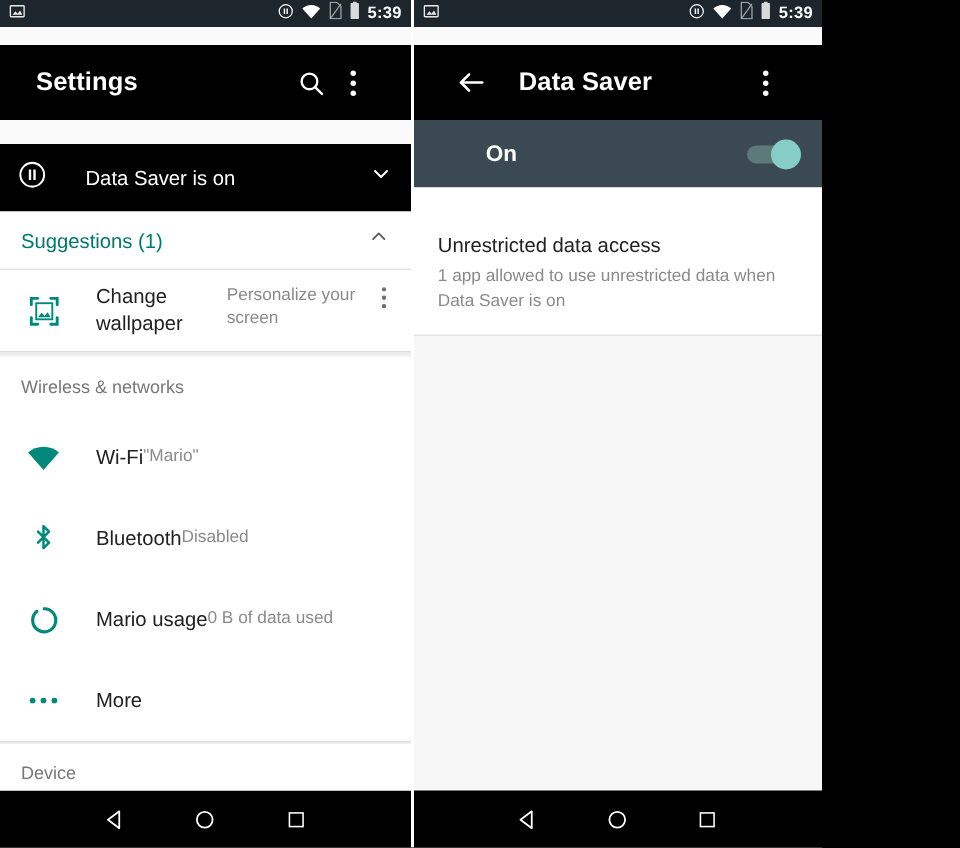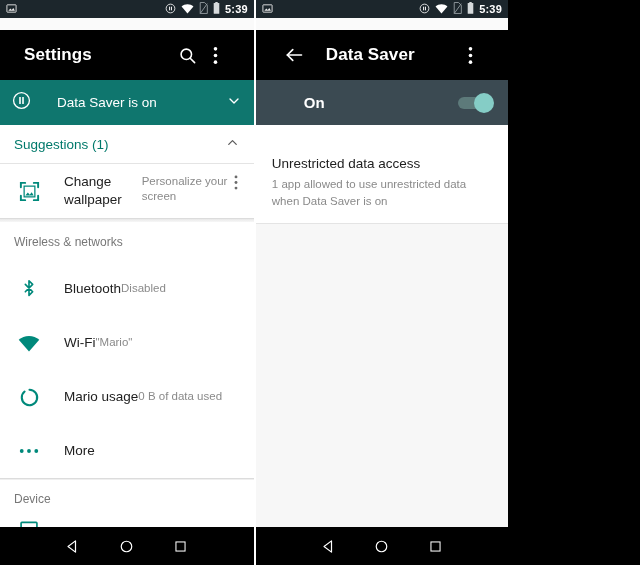--- a/index.html
+++ b/index.html
@@ -8,21 +8,21 @@
     background: #000;
   }
   body {
     width: 640px;
     height: 565px;
     font-family: "Liberation Sans", sans-serif;
     -webkit-font-smoothing: antialiased;
   }
   .screens {
     display: flex;
-    width: 508px;
+    width: 548px;
     height: 565px;
   }
   .phone {
     width: 320px;
     height: 565px;
     position: relative;
     overflow: hidden;
     background: #fafafa;
     display: flex;
     flex-direction: column;
@@ -83,26 +83,27 @@
     display: flex;
     align-items: center;
     justify-content: center;
     cursor: pointer;
   }
   .back-arrow { margin-right: 18px; }
 
   
   .ds-banner {
     height: 45px;
-    background: #0f766e;
+    background: #000000;
     display: flex;
     align-items: center;
     padding: 0 12px;
     flex: 0 0 45px;
     box-sizing: border-box;
+    margin-top: 16px;
   }
   .ds-banner .ds-text {
     color: #ffffff;
     font-size: 13.5px;
     margin-left: 26px;
   }
   .ds-banner .chev { margin-left: auto; }
 
   
   .content {
@@ -389,39 +390,39 @@
         </span>
       </div>
 
       <div class="divider-thick"></div>
       <div class="shadow-band"></div>
 
       <div class="section-head">Wireless &amp; networks</div>
 
       <div class="row">
         <span class="row-icon">
+          <svg width="22" height="19" viewBox="0 0 24 20">
+              <path d="M12 18.6L0.8 5.9C3.8 3.2 7.7 1.7 12 1.7s8.2 1.5 11.2 4.2z" fill="#00897b"></path>
+            </svg>
+        </span>
+        <span class="row-text">
+          <span class="row-title">Wi-Fi</span>
+          <span class="row-sub">"Mario"</span>
+        </span>
+      </div>
+
+      <div class="row">
+        <span class="row-icon">
           <svg width="18" height="22" viewBox="0 0 18 24">
               <path d="M5 7l8 8-4 4V3l4 4-8 8" fill="none" stroke="#00897b" stroke-width="1.8" stroke-linecap="round" stroke-linejoin="round"></path>
             </svg>
         </span>
         <span class="row-text">
           <span class="row-title">Bluetooth</span>
           <span class="row-sub">Disabled</span>
-        </span>
-      </div>
-
-      <div class="row">
-        <span class="row-icon">
-          <svg width="22" height="19" viewBox="0 0 24 20">
-              <path d="M12 18.6L0.8 5.9C3.8 3.2 7.7 1.7 12 1.7s8.2 1.5 11.2 4.2z" fill="#00897b"></path>
-            </svg>
-        </span>
-        <span class="row-text">
-          <span class="row-title">Wi-Fi</span>
-          <span class="row-sub">"Mario"</span>
         </span>
       </div>
 
       <div class="row">
         <span class="row-icon">
           <svg width="21" height="21" viewBox="0 0 24 24">
               <path d="M12 3.2a8.8 8.8 0 1 1-5.6 2" fill="none" stroke="#00897b" stroke-width="2.4" stroke-linecap="round"></path>
             </svg>
         </span>
         <span class="row-text">

